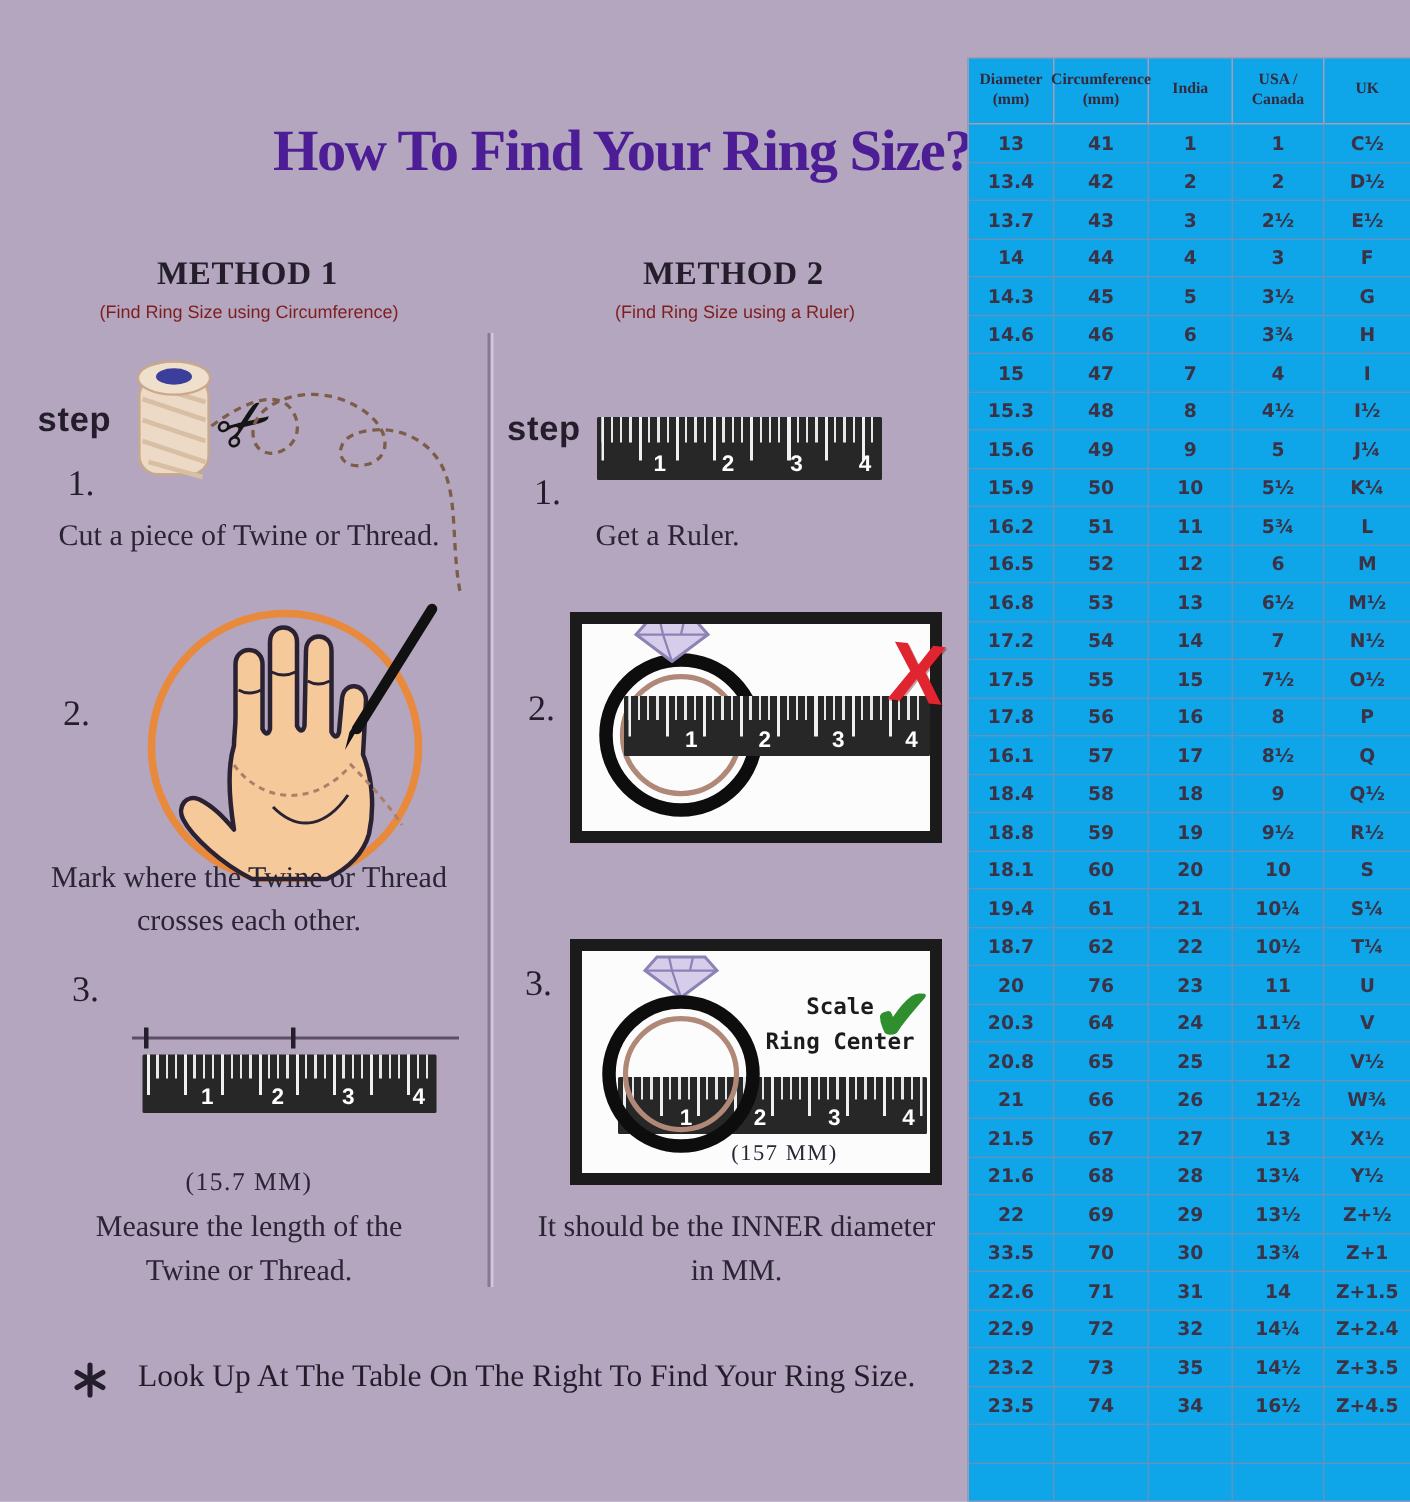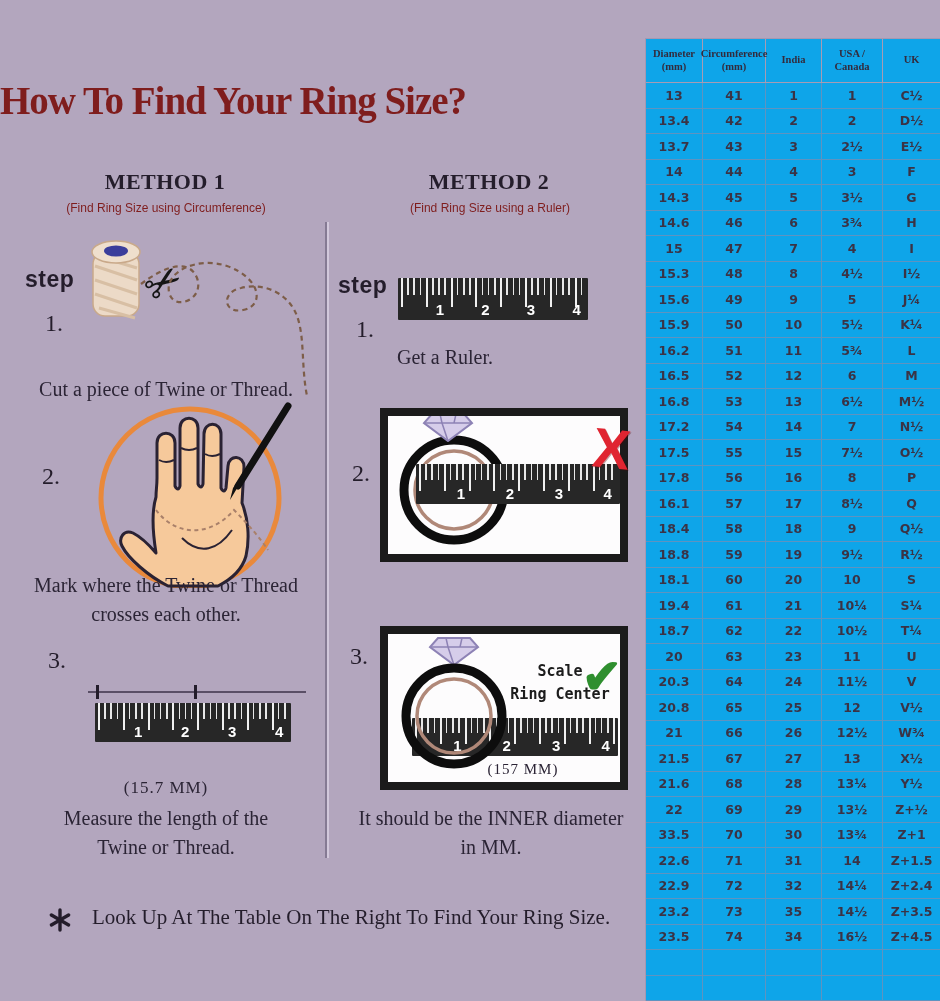--- a/index.html
+++ b/index.html
@@ -1,21 +1,21 @@
 <!DOCTYPE html>
 <html><head>
 <meta charset="utf-8">
 <style>
   html,body{margin:0;padding:0;}
   body{font-family:"Liberation Sans",sans-serif;}
   #stage{position:relative;width:940px;height:1001px;background:#b3a6be;overflow:hidden;}
 
   
-  #main-title{position:absolute;left:0;top:78px;width:648px;text-align:left;
-    font-family:"Liberation Serif",serif;font-size:39px;font-weight:600;color:#7f1d1d;letter-spacing:-1px;}
+  #main-title{position:absolute;left:0;top:78px;width:648px;text-align:right;
+    font-family:"Liberation Serif",serif;font-size:39px;font-weight:600;color:#4c1d95;letter-spacing:-1px;}
   .method-head{position:absolute;top:169px;font-family:"Liberation Serif",serif;font-size:22px;font-weight:600;color:#241d2b;text-align:center;letter-spacing:.5px;}
   #method1-head{left:0;width:330px;}
   #method2-head{left:330px;width:318px;}
   .method-sub{position:absolute;top:201px;font-size:12px;color:#7f1d1d;text-align:center;}
   #method1-sub{left:0;width:332px;}
   #method2-sub{left:334px;width:312px;}
   #divider{position:absolute;left:325px;top:222px;width:2px;height:636px;background:#857a93;box-shadow:2px 0 0 rgba(235,228,242,.55);}
 
   .step-label{position:absolute;font-size:23px;font-weight:bold;color:#241d2b;letter-spacing:.5px;}
   .step-num{position:absolute;font-family:"Liberation Serif",serif;font-size:24px;color:#241d2b;}
@@ -85,21 +85,21 @@
       <rect x="8" y="16" width="46" height="64" rx="12" fill="#ecdac7" stroke="#c9a98a" stroke-width="1.5"></rect>
       <path d="M10 30 L52 44 M10 44 L52 58 M10 58 L52 72 M14 72 L50 82 M12 20 L52 32" stroke="#d8bfa4" stroke-width="3" fill="none"></path>
       <ellipse cx="31" cy="16" rx="24" ry="11" fill="#efdfcd" stroke="#c9a98a" stroke-width="1.5"></ellipse>
       <ellipse cx="31" cy="15" rx="12" ry="5.5" fill="#3b3e9b"></ellipse>
     </g>
     <text x="60" y="58" font-size="44" fill="#151515" transform="rotate(-35 85 45)">✂</text>
     <path d="M56 48 C 80 30 104 22 112 42 C 120 64 88 76 84 56 C 80 36 112 20 142 30 C 176 42 180 70 158 74 C 138 78 136 56 156 52 C 180 46 204 58 212 80 C 220 102 216 130 222 160" fill="none" stroke="#7d5d48" stroke-width="2.2" stroke-dasharray="5 4"></path>
   </svg>
 
   <div class="step-num" style="left:45px;top:310px;">1.</div>
-  <div class="caption" style="left:0;top:343px;width:332px;margin-top:32px;">Cut a piece of Twine or Thread.</div>
+  <div class="caption" style="left:0;top:343px;width:332px;">Cut a piece of Twine or Thread.</div>
 
   <div class="step-num" style="left:42px;top:463px;">2.</div>
 
   <svg style="position:absolute;left:90px;top:398px;" width="204" height="190" viewBox="0 0 204 190">
     <circle cx="100" cy="100" r="89" fill="none" stroke="#e9893b" stroke-width="5"></circle>
     <path fill="#f6c99b" stroke="#2a2233" stroke-width="3" stroke-linejoin="round" d="M 78,188
          C 58,178 38,160 32,148 C 28,140 34,131 43,135 C 53,140 60,148 66,155
          C 62,130 62,112 66,99
          C 66,92 67,88 67,80 L 67,45 C 67,32 85,32 85,45 L 85,88
          C 87,92 89,92 90,88 L 90,30 C 90,17 108,17 108,30 L 108,86
@@ -322,21 +322,21 @@
       <div class="td">61</div>
       <div class="td">21</div>
       <div class="td">10¼</div>
       <div class="td">S¼</div>
       <div class="td">18.7</div>
       <div class="td">62</div>
       <div class="td">22</div>
       <div class="td">10½</div>
       <div class="td">T¼</div>
       <div class="td">20</div>
-      <div class="td">63</div>
+      <div class="td">76</div>
       <div class="td">23</div>
       <div class="td">11</div>
       <div class="td">U</div>
       <div class="td">20.3</div>
       <div class="td">64</div>
       <div class="td">24</div>
       <div class="td">11½</div>
       <div class="td">V</div>
       <div class="td">20.8</div>
       <div class="td">65</div>

